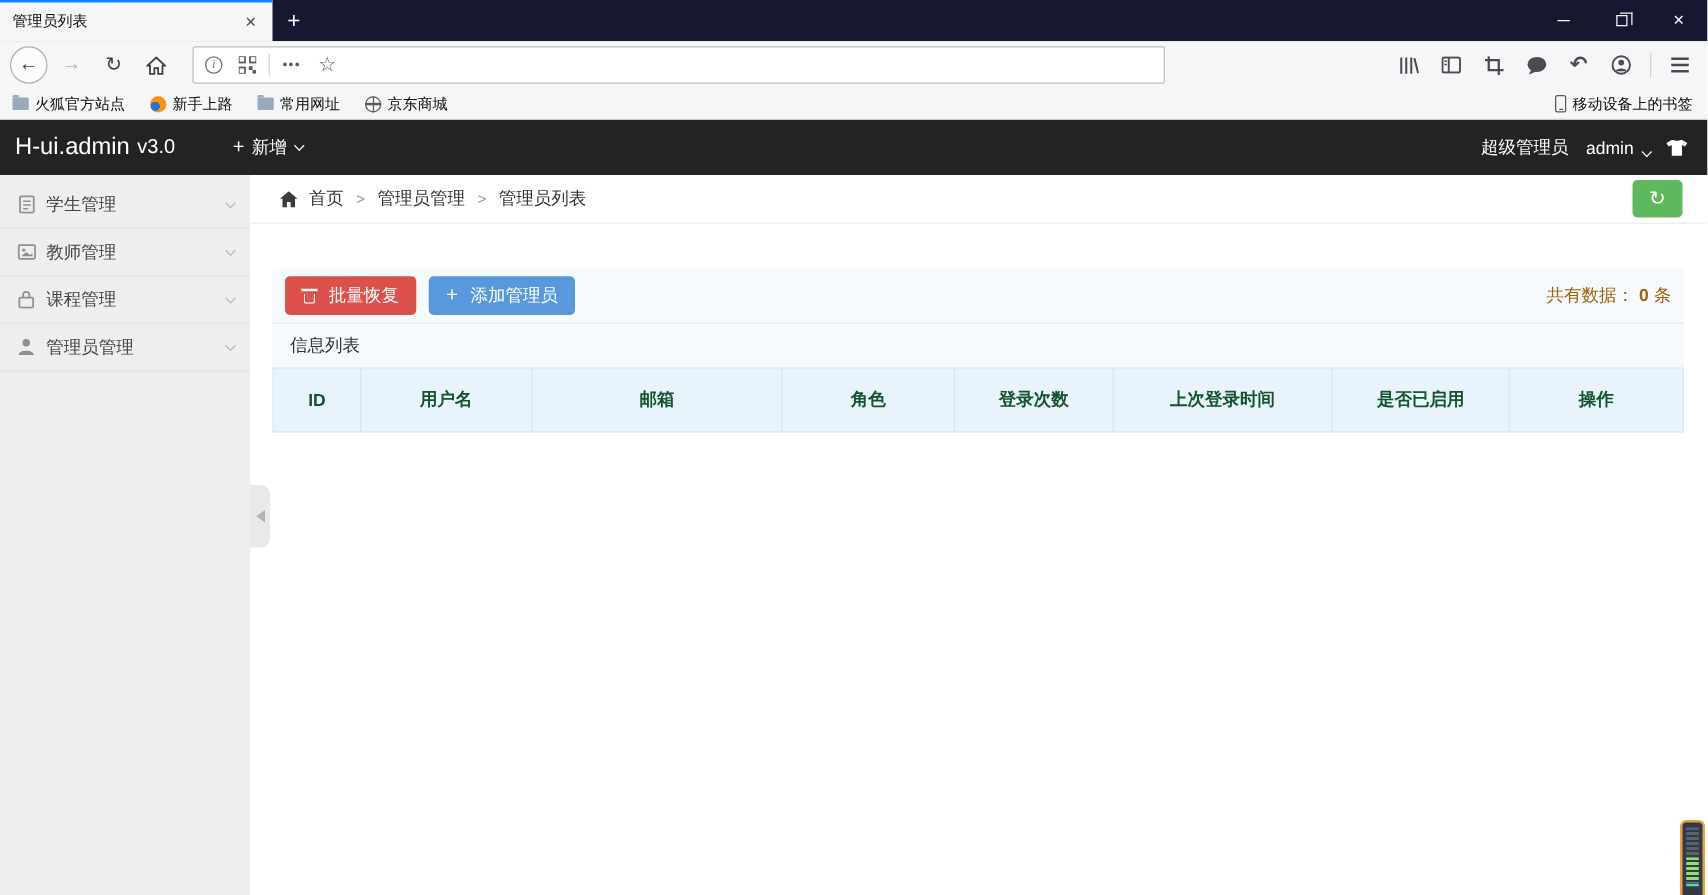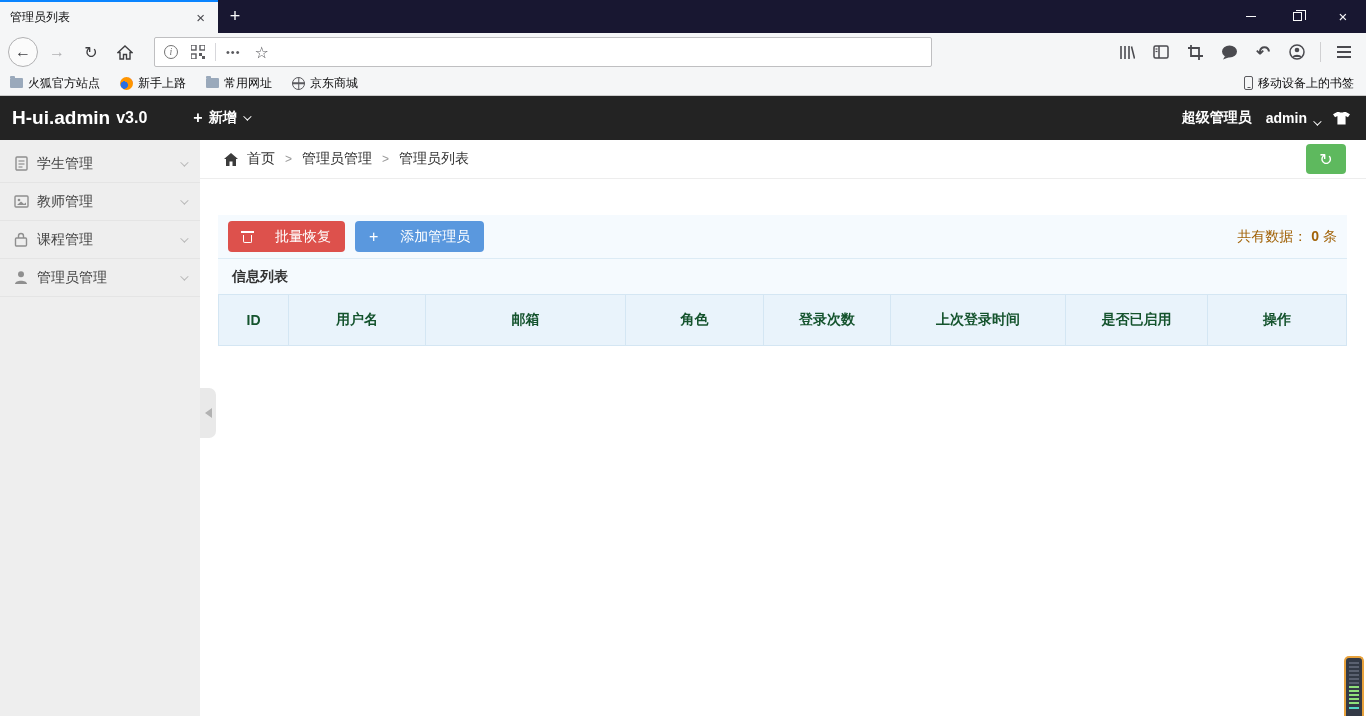--- a/index.html
+++ b/index.html
@@ -63,21 +63,21 @@
   .globe-glyph::after { content:""; position:absolute; top:50%; left:-1px; right:-1px; height:1.5px;
     background:#5a5a5e; transform:translateY(-50%); }
   .bm-right { margin-left:auto; display:flex; align-items:center; gap:5px; margin-right:2px; }
   .mobile-glyph { width:9px; height:14px; border:1.5px solid #5a5a5e; border-radius:2px; position:relative; }
   .mobile-glyph::after { content:""; position:absolute; bottom:1px; left:50%; transform:translateX(-50%);
     width:3px; height:1px; background:#5a5a5e; }
 
   
   .app { height:620px; display:flex; flex-direction:column; }
   .app-header { height:44px; background:#232323; display:flex; align-items:center;
-    color:#fff; padding:0 16px 0 12px; flex-shrink:0;font-weight:bold; }
+    color:#fff; padding:0 16px 0 12px; flex-shrink:0; }
   .brand { font-size:19px; color:#fff; }
   .version { font-size:16px; margin-left:6px; }
   .header-add { display:flex; align-items:center; gap:6px; margin-left:46px; font-size:14px; }
   .plus-glyph { font-size:16px; }
   .chev { display:inline-block; width:6px; height:6px; border-right:1.5px solid currentColor;
     border-bottom:1.5px solid currentColor; transform:rotate(45deg) translateY(-2px); }
   .header-right { margin-left:auto; display:flex; align-items:center; gap:14px; font-size:14px; }
   .user-dd { display:flex; align-items:flex-end; gap:6px; }
   .tshirt-glyph { width:17px; height:13px; background:#fff;
     clip-path:polygon(30% 0,42% 8%,58% 8%,70% 0,100% 22%,88% 44%,74% 34%,74% 100%,26% 100%,26% 34%,12% 44%,0 22%); }
@@ -97,34 +97,34 @@
   .crumb { margin:0 2px; }
   .crumb-sep { color:#999; margin:0 8px; font-size:12px; }
   .home-glyph { margin-right:7px; display:flex; align-items:center; }
   .refresh-btn { position:absolute; right:20px; top:4px; width:40px; height:30px; background:#5eb95e;
     border-radius:4px; color:#fff; display:flex; align-items:center; justify-content:center;
     font-size:16px; cursor:default; }
 
   .page-content { padding:36px 19px 0 18px; }
   .toolbar-row { background:#f5fafe; height:43px; display:flex; align-items:center; padding:0 10px; }
   .btn { height:31px; border:none; border-radius:4px; color:#fff; font-size:14px;
-    display:inline-flex; align-items:center; padding:0 14px; gap:22px; cursor:default;
+    display:inline-flex; align-items:center; padding:0 14px; gap:10px; cursor:default;
     font-family:inherit; }
   .btn-danger { background:#dd514c; }
   .btn-primary { background:#5a98de; margin-left:10px; }
   .trash-glyph { position:relative; width:11px; height:13px; display:inline-block; }
   .trash-glyph::before { content:""; position:absolute; top:1px; left:-1px; right:-1px; height:2px; background:#fff; }
   .trash-glyph::after { content:""; position:absolute; top:5px; left:1px; right:1px; bottom:0;
     border:1.5px solid #fff; border-top:none; border-radius:0 0 2px 2px; }
   .btn-plus { font-size:16px; }
   .count-info { margin-left:auto; font-size:14px; color:#a16207; }
   .count-num { font-weight:bold; margin:0 4px; }
 
   .info-row { background:#f5fafe; border-top:1px solid #dcebf5; height:36px; display:flex;
-    align-items:center; padding:0 14px; font-size:14px; font-weight:bold; color:#333; }
+    align-items:center; padding:0 14px; font-size:14px; font-weight:normal; color:#333; }
 
   table.admin-table { width:100%; border-collapse:collapse; table-layout:fixed; }
   table.admin-table th { background:#e9f3fb; border:1px solid #d4e6f3; height:51px;
     font-size:14px; font-weight:bold; color:#14532d; text-align:center;margin-left:48px; }
 
   .collapse-handle { position:absolute; left:200px; top:248px; width:16px; height:50px;
     background:#e9e9e9; border-radius:0 7px 7px 0; display:flex; align-items:center;
     justify-content:center; cursor:default; }
   .collapse-tri { width:0; height:0; border-top:5px solid transparent;
     border-bottom:5px solid transparent; border-right:7px solid #b2b2b2; }

